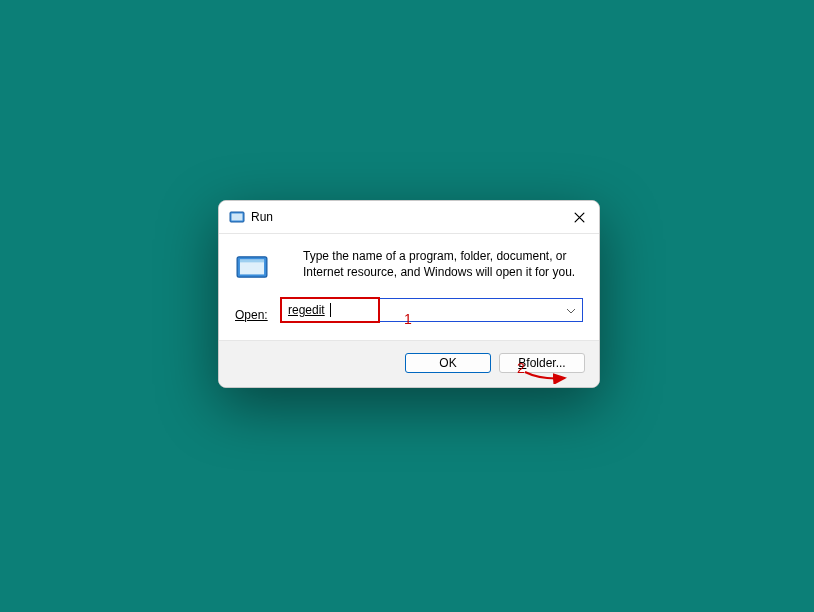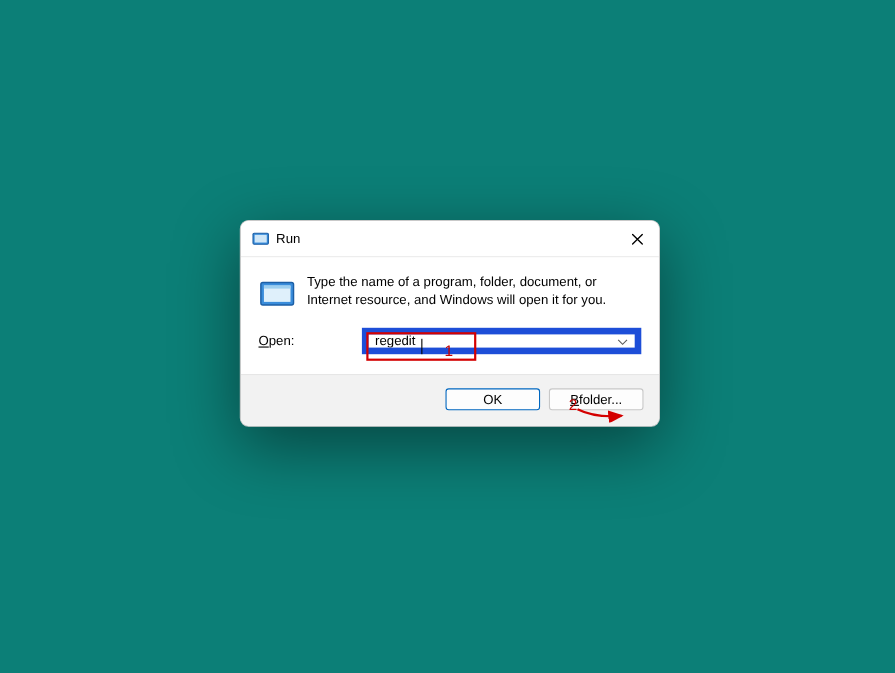--- a/index.html
+++ b/index.html
@@ -51,53 +51,54 @@
     display: flex; align-items: center; justify-content: center;
     border-radius: 4px;
   }
   .close-btn svg { width: 11px; height: 11px; }
 
   .client-top {
     display: flex;
     padding: 14px 16px 4px 16px;
     align-items: flex-start;
     background: #ffffff;
+    gap: 24px;
   }
   .big-icon {
     width: 34px; height: 34px; flex: 0 0 auto; margin-right: 10px; margin-top: 2px;
     display:flex; align-items:center; justify-content:center;
   }
   .big-icon svg { width: 34px; height: 26px; }
   .description {
     font-size: 12px;
     line-height: 1.35;
   }
 
   .open-row {
     display: flex;
-    align-items: center;
+    align-items: flex-end;
     padding: 10px 16px 18px 16px;
     background: #ffffff;
+    text-decoration: underline;
   }
   .open-label {
     width: 46px;
     font-size: 12px;
   }
   .open-label span.u { text-decoration: underline; }
 
   .combo {
     position: relative;
     flex: 1 1 auto;
     height: 24px;
-    border: 6px solid #1d4ed8;
+    border: 1px solid #1d4ed8;
     background: #ffffff;
     display: flex;
     align-items: center;
     box-sizing: border-box;
-    margin-left: 48px;
   }
   .combo input {
     border: none;
     outline: none;
     height: 100%;
     width: 100%;
     padding: 0 20px 0 6px;
     font-family: inherit;
     font-size: 12px;
     background: transparent;

